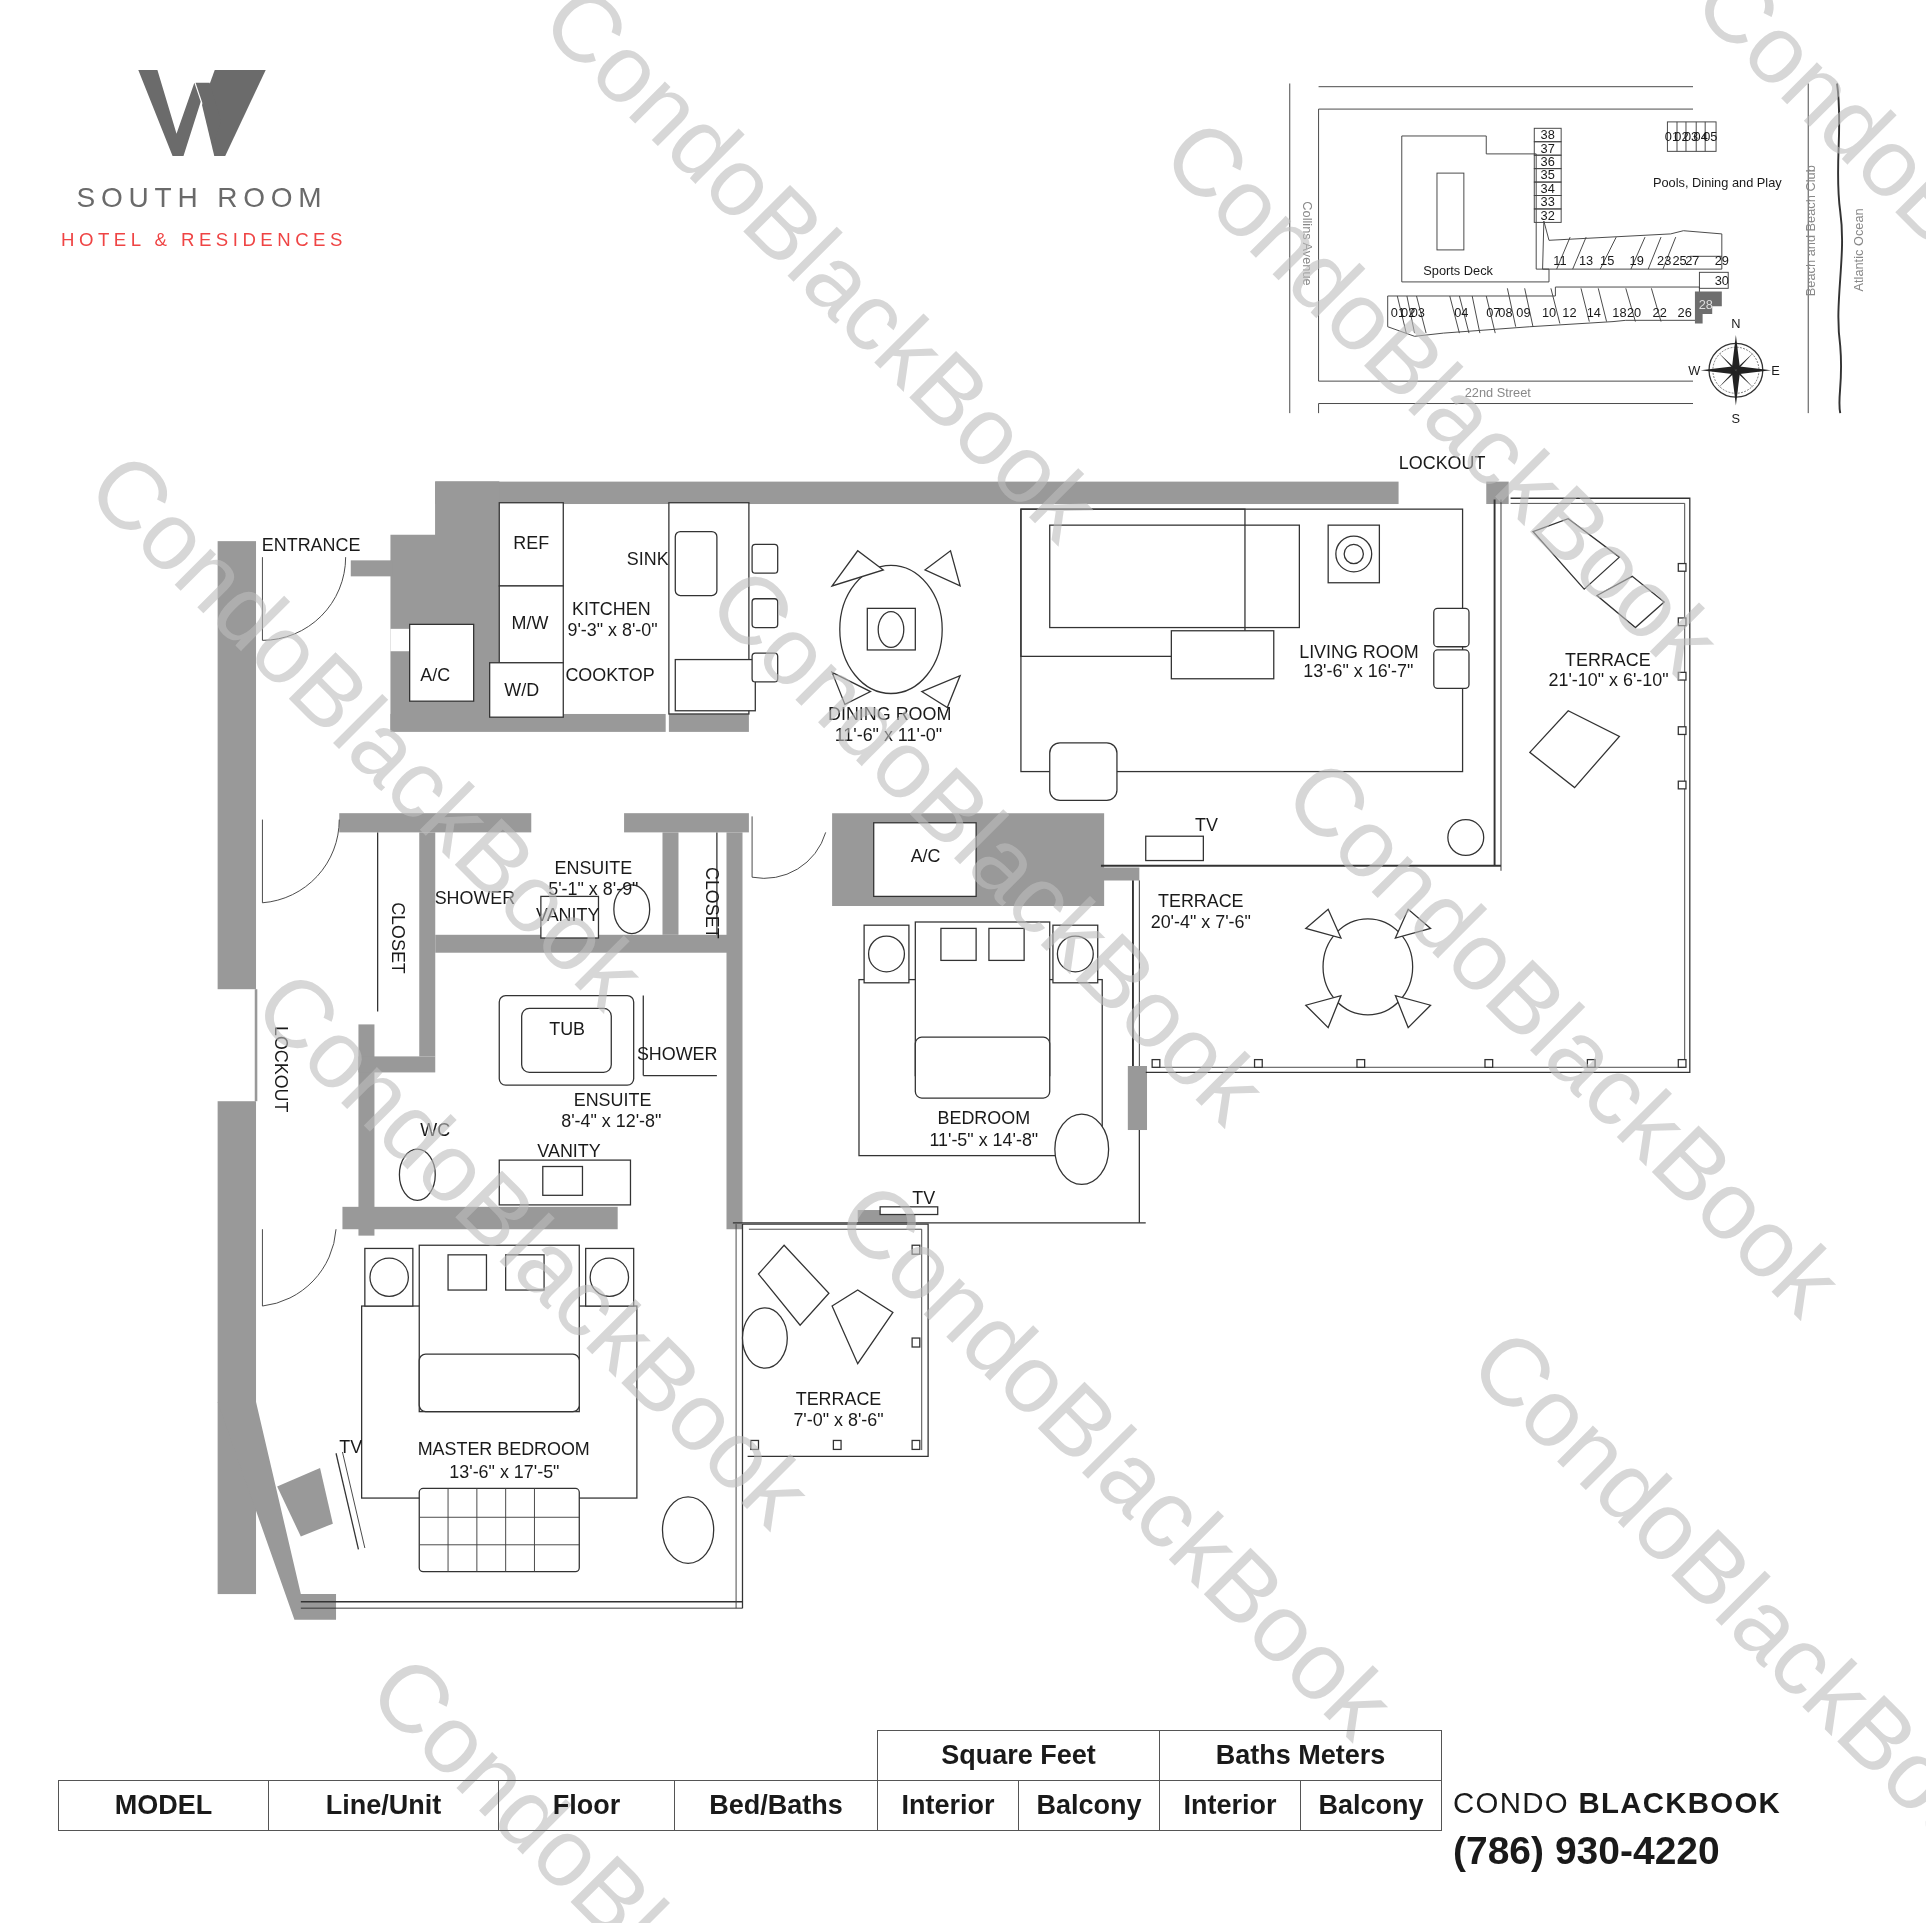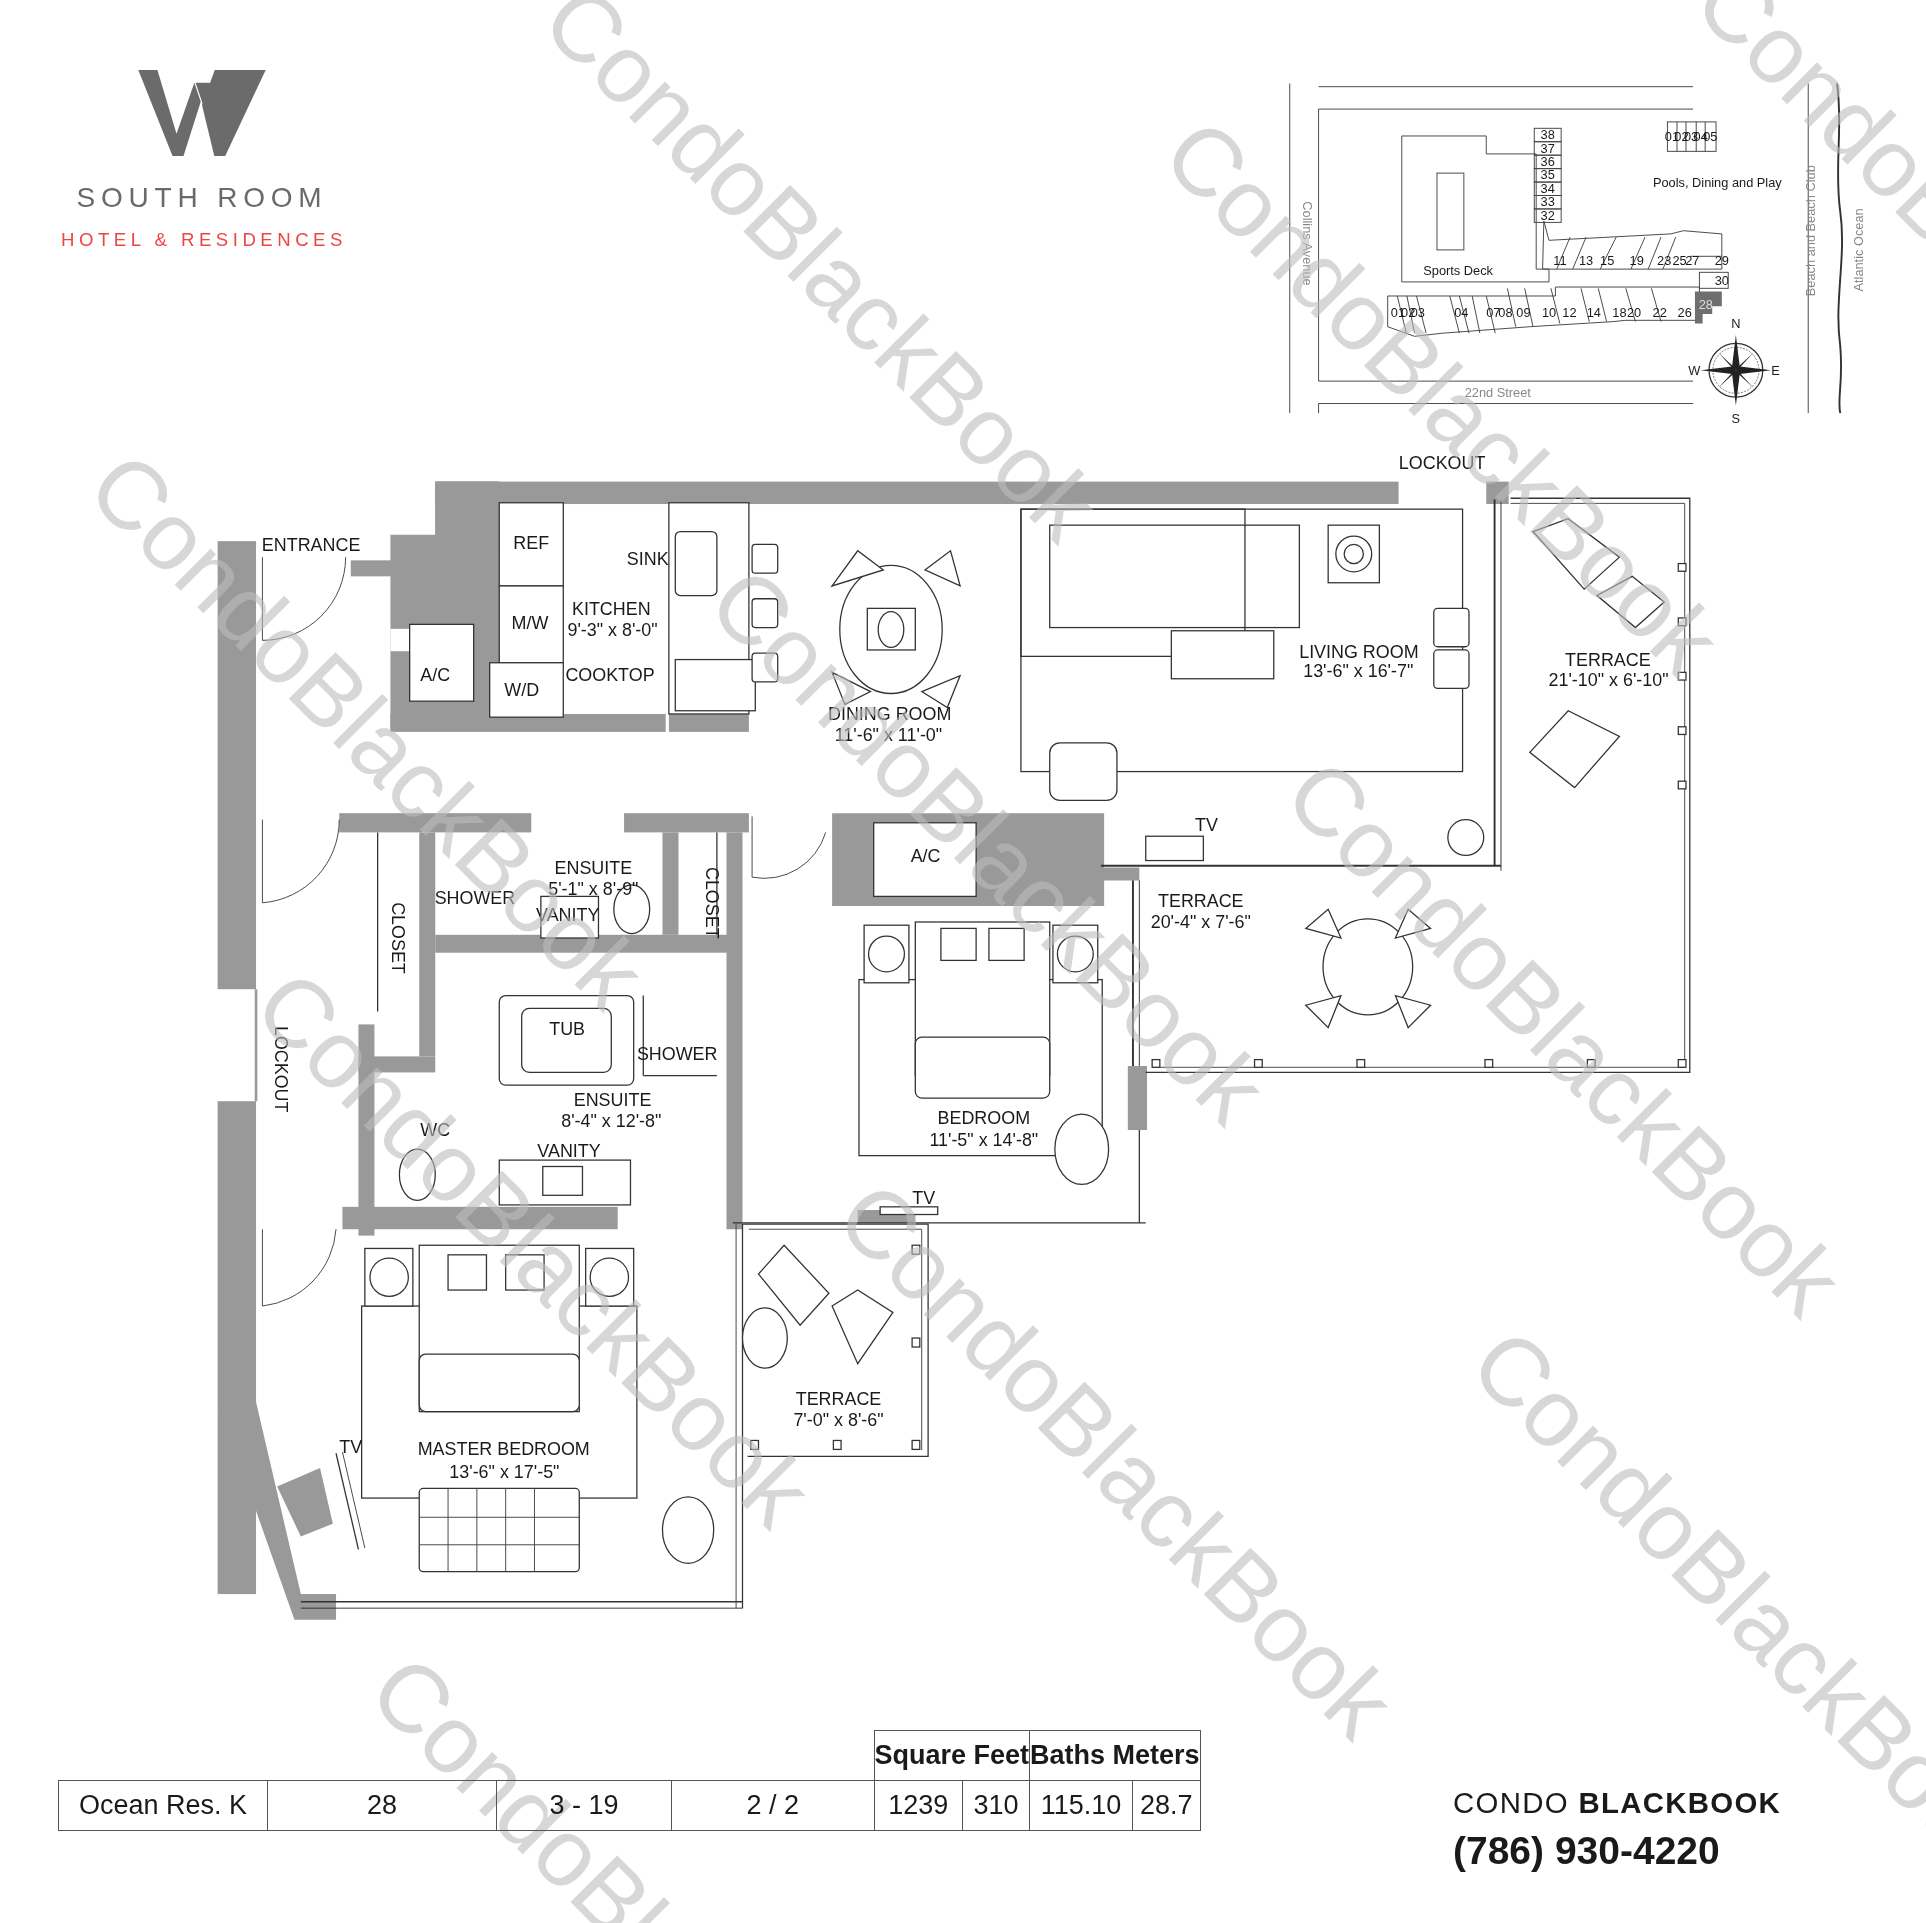--- a/index.html
+++ b/index.html
@@ -401,28 +401,28 @@
   <tbody>
       <tr>
     <td class="noborder" style="width:209px;border:none;" colspan="1"></td>
     <td class="noborder" style="width:229px;border:none;"></td>
     <td class="noborder" style="width:175px;border:none;"></td>
     <td class="noborder" style="width:202px;border:none;"></td>
     <th colspan="2" style="height:49px;">Square Feet</th>
     <th colspan="2">Baths Meters</th>
   </tr>
   <tr>
-    <td>Ocean Res. K</td>
-    <td>28</td>
-    <td>3 - 19</td>
-    <td>2 / 2</td>
-    <td>1239</td>
-    <td>310</td>
-    <td>115.10</td>
-    <td>28.7</td>
+    <th style="width:209px;">MODEL</th>
+    <th style="width:229px;">Line/Unit</th>
+    <th style="width:175px;">Floor</th>
+    <th style="width:202px;">Bed/Baths</th>
+    <th style="width:140px;">Interior</th>
+    <th style="width:140px;">Balcony</th>
+    <th style="width:140px;">Interior</th>
+    <th style="width:140px;">Balcony</th>
   </tr>
 </tbody>
   </table>
 
 <div class="brand">
   <div class="brand-name">
     <span class="light">CONDO</span>
     <span class="bold">BLACKBOOK</span>
   </div>
   <div class="brand-phone">(786) 930-4220</div>

